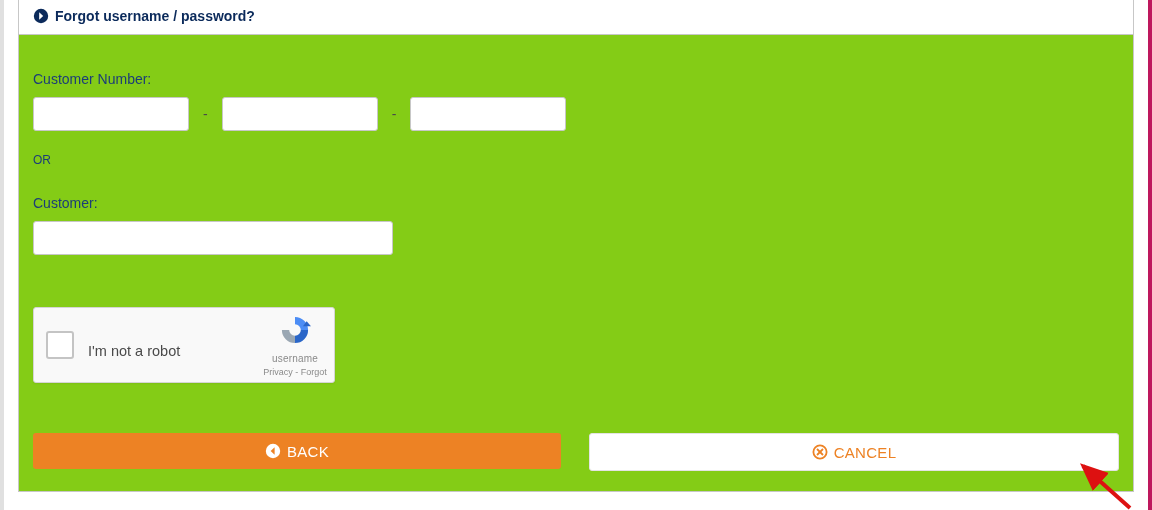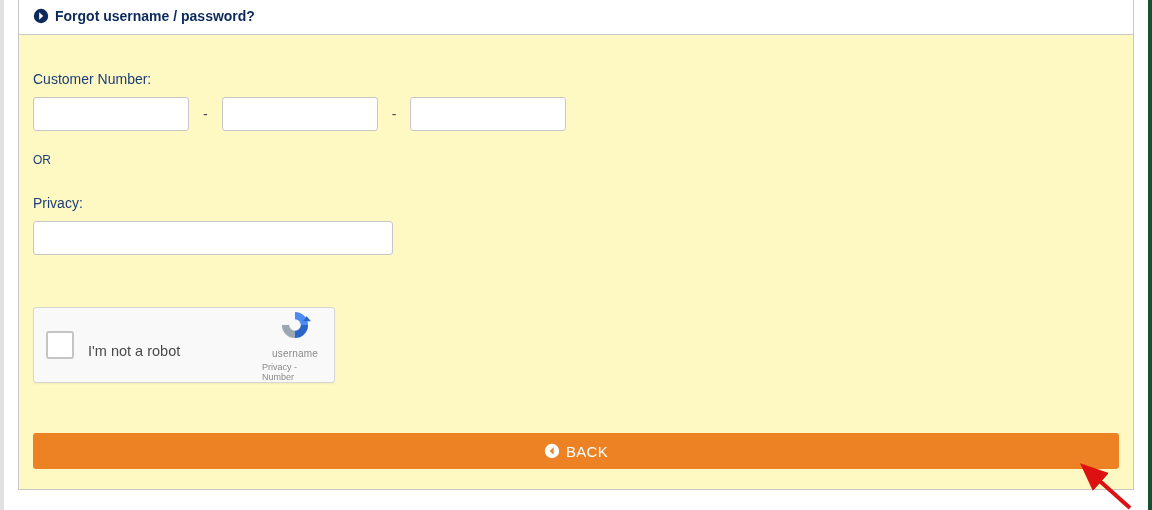--- a/index.html
+++ b/index.html
@@ -14,41 +14,41 @@
   }
 
   .outer {
     position: absolute;
     top: 0;
     left: 0;
     right: 0;
     bottom: 0;
     box-sizing: border-box;
     border-left: 4px solid #e0e0e0;
-    border-right: 4px solid #14532d;
+    border-right: 4px solid #be185d;
     background: #fff;
     padding: 0 14px 16px 14px;
   }
 
   .header-row {
     background: #fff;
     border: 1px solid #c7c7c7;
     border-top: none;
     padding: 8px 14px 10px 14px;
     display: flex;
     align-items: center;
     gap: 6px;
     color: #0b2a5b;
     font-weight: bold;
     font-size: 14px;
   }
   .header-row svg { display:block; }
 
   .body-area {
-    background: #fef9c3;
+    background: #84cc16;
     border: 1px solid #c7c7c7;
     border-top: none;
     padding: 36px 14px 20px 14px;
     min-height: 430px;
     box-sizing: border-box;
   }
 
   .field-label {
     color: #1c3d78;
     font-size: 14px;
@@ -202,58 +202,68 @@
     <div class="cust-row">
       <input class="seg1" value="" style="">
       <span class="dash">-</span>
       <input class="seg2" value="" style="">
       <span class="dash">-</span>
       <input class="seg3" value="" style="">
     </div>
 
     <div class="or-text">OR</div>
 
-    <div class="field-label">Privacy:</div>
+    <div class="field-label">Customer:</div>
     <div class="username-row">
       <input value="" style="">
     </div>
 
     <div class="captcha">
       <div class="left">
         <div class="chk"></div>
         <div class="txt">I'm not a robot</div>
       </div>
       <div class="right">
         <span>
           <svg width="32" height="32" viewBox="0 0 44 44">
             <path d="M22 4 A18 18 0 0 1 40 22 L30 22 A8 8 0 0 0 22 14 Z" fill="#4c8df5"></path>
             <path d="M40 22 A18 18 0 0 1 22 40 L22 30 A8 8 0 0 0 30 22 Z" fill="#2a66c8"></path>
             <path d="M22 40 A18 18 0 0 1 4 22 L14 22 A8 8 0 0 0 22 30 Z" fill="#9aa7b3"></path>
             <polygon points="38,10 44,17 33,17" fill="#2a66c8"></polygon>
           </svg>
         </span>
         <div class="brand">username</div>
         <div class="legal">
-          <span>Privacy</span><span> - </span><span>Number</span>
+          <span>Privacy</span><span> - </span><span>Forgot</span>
         </div>
       </div>
     </div>
 
     <div class="button-row">
 
       <div class="btn btn-orange">
         <span>
           <svg width="16" height="16" viewBox="0 0 16 16">
             <circle cx="8" cy="8" r="7.2" fill="#fff"></circle>
             <path d="M9.6 4.2 L5.6 8 L9.6 11.8 Z" fill="#ed8224"></path>
           </svg>
         </span>
         <span>BACK</span>
       </div>
 
+      <div class="btn btn-outline">
+        <span>
+          <svg width="16" height="16" viewBox="0 0 16 16">
+            <circle cx="8" cy="8" r="6.6" fill="none" stroke="#ed8224" stroke-width="1.8"></circle>
+            <line x1="5" y1="5" x2="11" y2="11" stroke="#ed8224" stroke-width="1.8"></line>
+            <line x1="11" y1="5" x2="5" y2="11" stroke="#ed8224" stroke-width="1.8"></line>
+          </svg>
+        </span>
+        <span>CANCEL</span>
+      </div>
 
 
     </div>
 
   </div>
 </div>
 
 <svg class="cursor-arrow" width="60" height="60">
   <defs>
     <marker id="ah" markerWidth="8" markerHeight="8" refX="6" refY="3" orient="auto">

